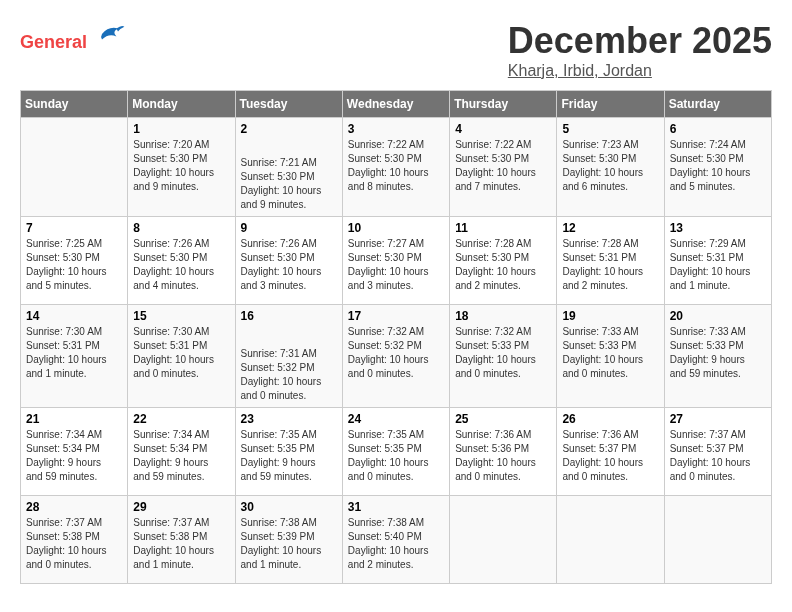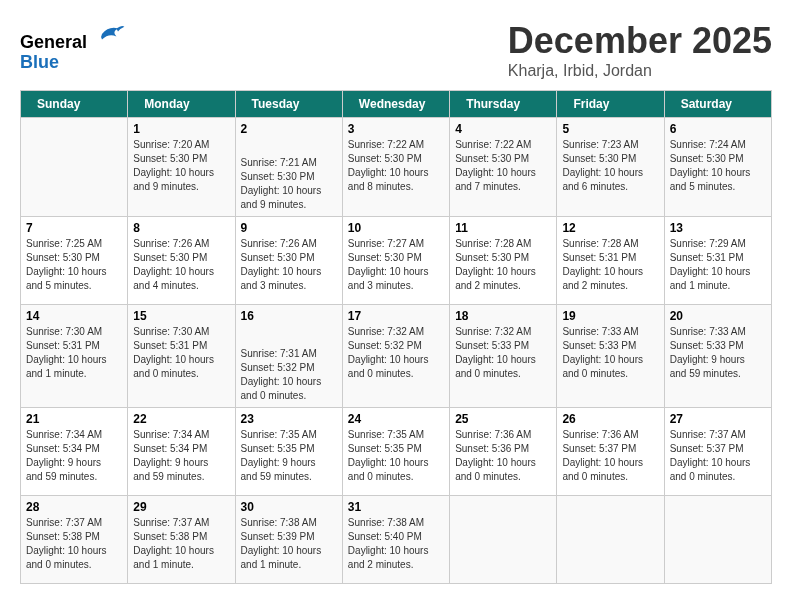--- a/index.html
+++ b/index.html
@@ -20,48 +20,49 @@
       display: flex;
       align-items: center;
     }
     .logo-text {
       font-size: 18px;
       font-weight: bold;
       color: #333;
       line-height: 1.1;
     }
     .logo-text span {
-      color: #000000;
+      color: #ef4444;
     }
     .logo-bird {
       width: 32px;
       height: 28px;
       margin-left: 2px;
     }
     .title-block {
       text-align: left;
     }
     .month-title {
       font-size: 36px;
       font-weight: bold;
       color: #333;
     }
     .location {
       font-size: 16px;
       color: #555;
+      text-decoration: underline;
     }
     table {
       width: 100%;
       border-collapse: collapse;
       font-size: 11px;
     }
     thead tr th {
-      background-color: #0f766e;
+      background-color: #737373;
       color: #fff;
-      padding: 6px 16px;
+      padding: 6px 4px;
       text-align: left;
       font-size: 12px;
       font-weight: bold;
       border: 1px solid #ccc;
     }
     tbody tr td {
       border: 1px solid #ccc;
       vertical-align: top;
       padding: 4px 5px;
       min-height: 80px;
@@ -93,23 +94,20 @@
 
 <div class="header">
   <div class="logo">
     <div>
       <div class="logo-text">
         <span>General</span>
         <svg class="logo-bird" viewBox="0 0 40 30">
           <path d="M10,15 Q18,5 30,8 Q22,12 28,18 Q18,14 10,22 Q8,18 10,15Z" fill="#1a6fba"></path>
           <path d="M28,8 Q35,3 38,6 Q33,8 30,12Z" fill="#1a6fba"></path>
         </svg>
-      </div>
-      <div class="logo-text">
-        <span style="color:#1a6fba; font-size:18px;">Blue</span>
       </div>
     </div>
   </div>
   <div class="title-block">
     <div class="month-title">December 2025</div>
     <div class="location">Kharja, Irbid, Jordan</div>
   </div>
 </div>
 
 <table>

